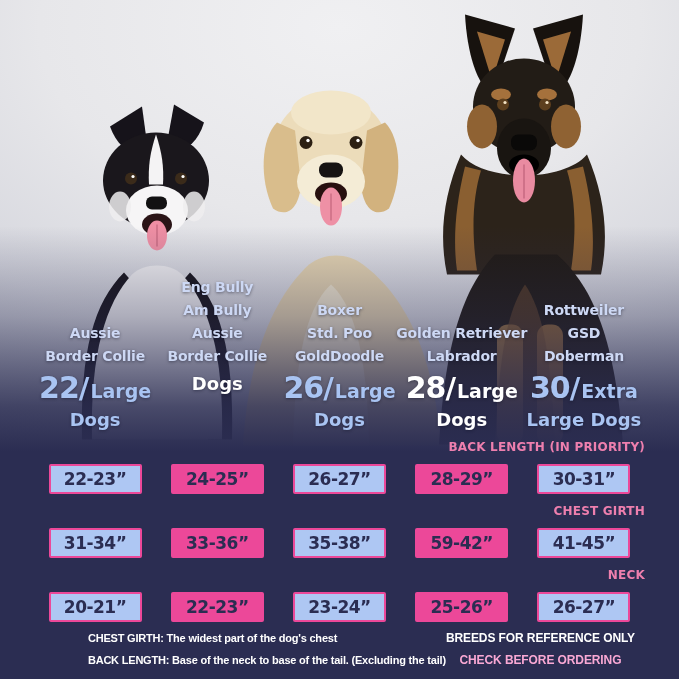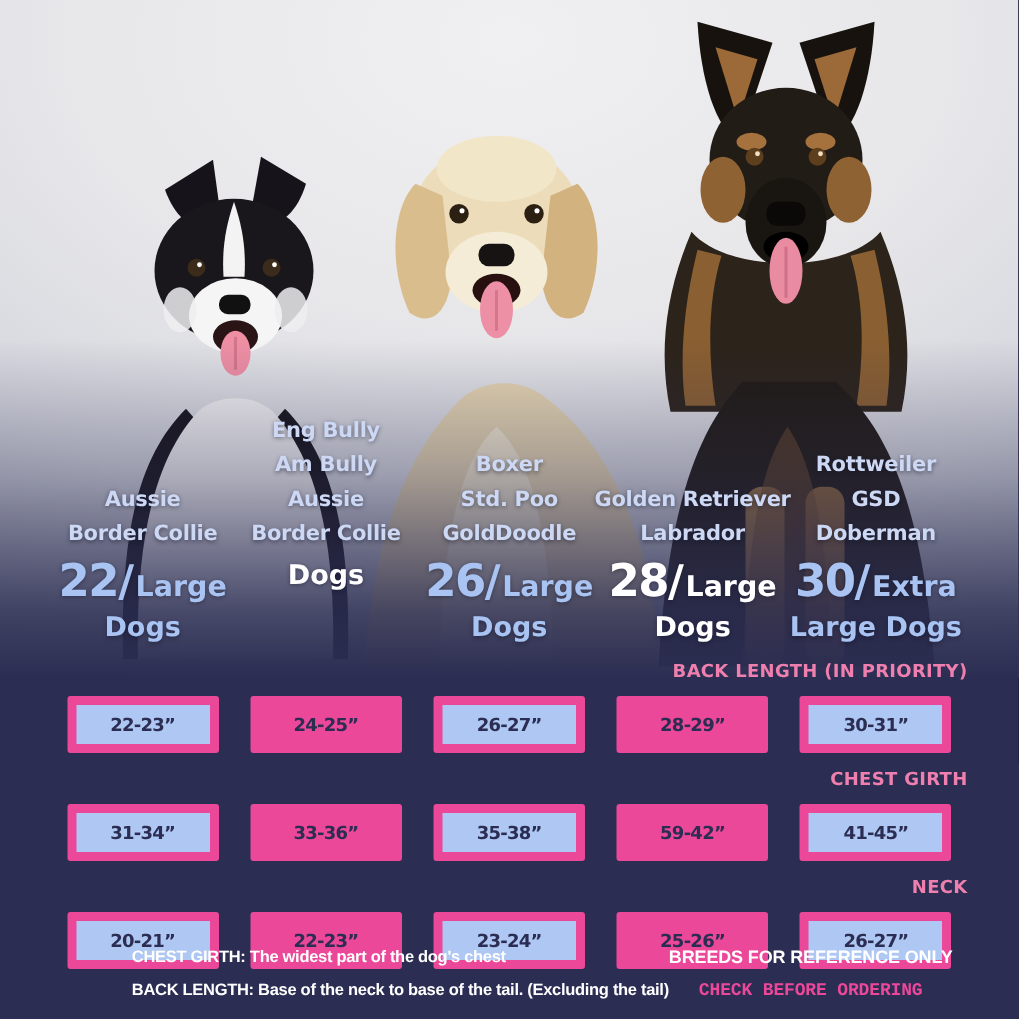--- a/index.html
+++ b/index.html
@@ -42,34 +42,34 @@
   .l2{font-size:18px;font-weight:700;line-height:24px;white-space:nowrap;}
   
   .sections{position:absolute;top:438px;left:34px;right:34px;}
   .sec-h{
     text-align:right;color:#ee7fae;font-size:12px;font-weight:700;
     line-height:19px;margin-bottom:7px;letter-spacing:0.2px;white-space:nowrap;
   }
   .row{display:flex;margin-bottom:8px;}
   .cellwrap{flex:1;display:flex;justify-content:center;}
   .box{
-    width:89px;height:26px;border:6px solid #ec4899;border-radius:2px;
+    width:89px;height:26px;border:2px solid #ec4899;border-radius:2px;
     display:flex;align-items:center;justify-content:center;
-    font-size:12px;font-weight:700;color:#2b2d52;letter-spacing:-0.5px;
+    font-size:17px;font-weight:700;color:#2b2d52;letter-spacing:-0.5px;
   }
   .b-blue{background:#aec7f3;} .b-white{background:#ec4899;}
   
   .footer{
     position:absolute;left:38px;right:44px;top:627px;
     display:flex;justify-content:flex-end;align-items:flex-start;
     font-family:"Liberation Sans",sans-serif;
   }
   .fl{font-size:11px;font-weight:700;color:#ffffff;line-height:22px;letter-spacing:-0.2px;white-space:nowrap;}
   .fr{text-align:center;font-size:12px;font-weight:700;color:#ffffff;line-height:22px;letter-spacing:-0.1px;white-space:nowrap;}
-  .fr .blue{color:#ec4899;font-family:Liberation Mono, monospace;}
+  .fr .blue{color:#f9a8d4;}
 </style>
 </head>
 <body>
 
 <div class="canvas">
 
   <div class="photo">
 
     <svg class="dog-collie" viewBox="0 0 210 345" aria-hidden="true">
       <path d="M58 32 L90 12 L96 56 C80 62 66 54 58 32 Z" fill="#16131a"></path>

